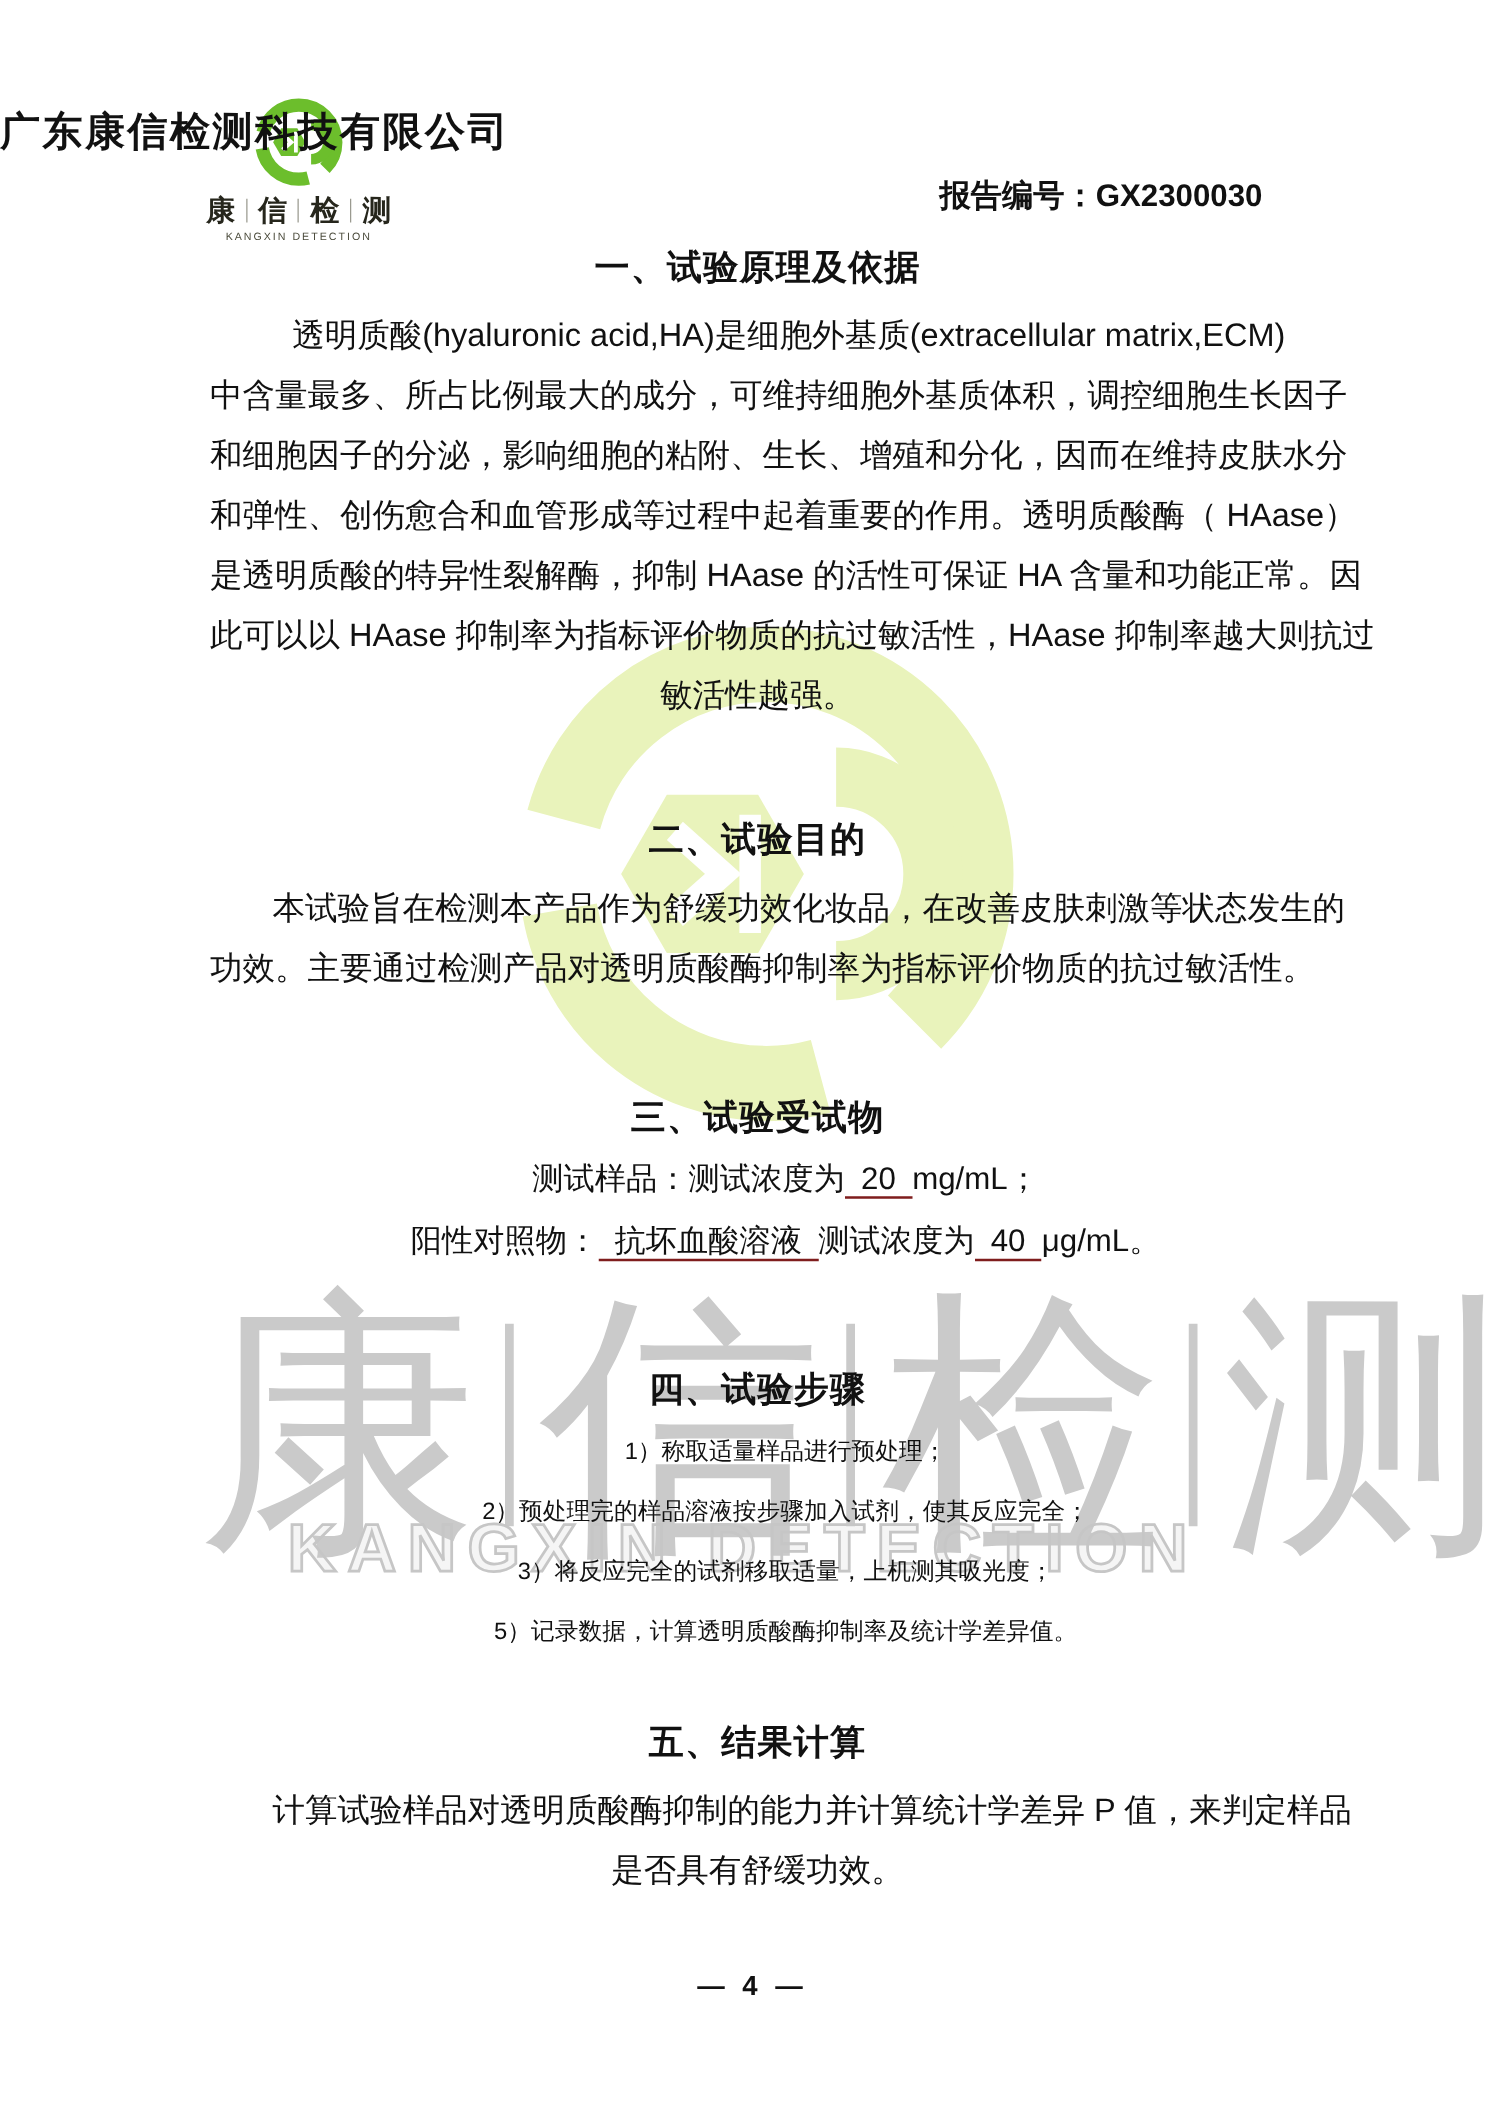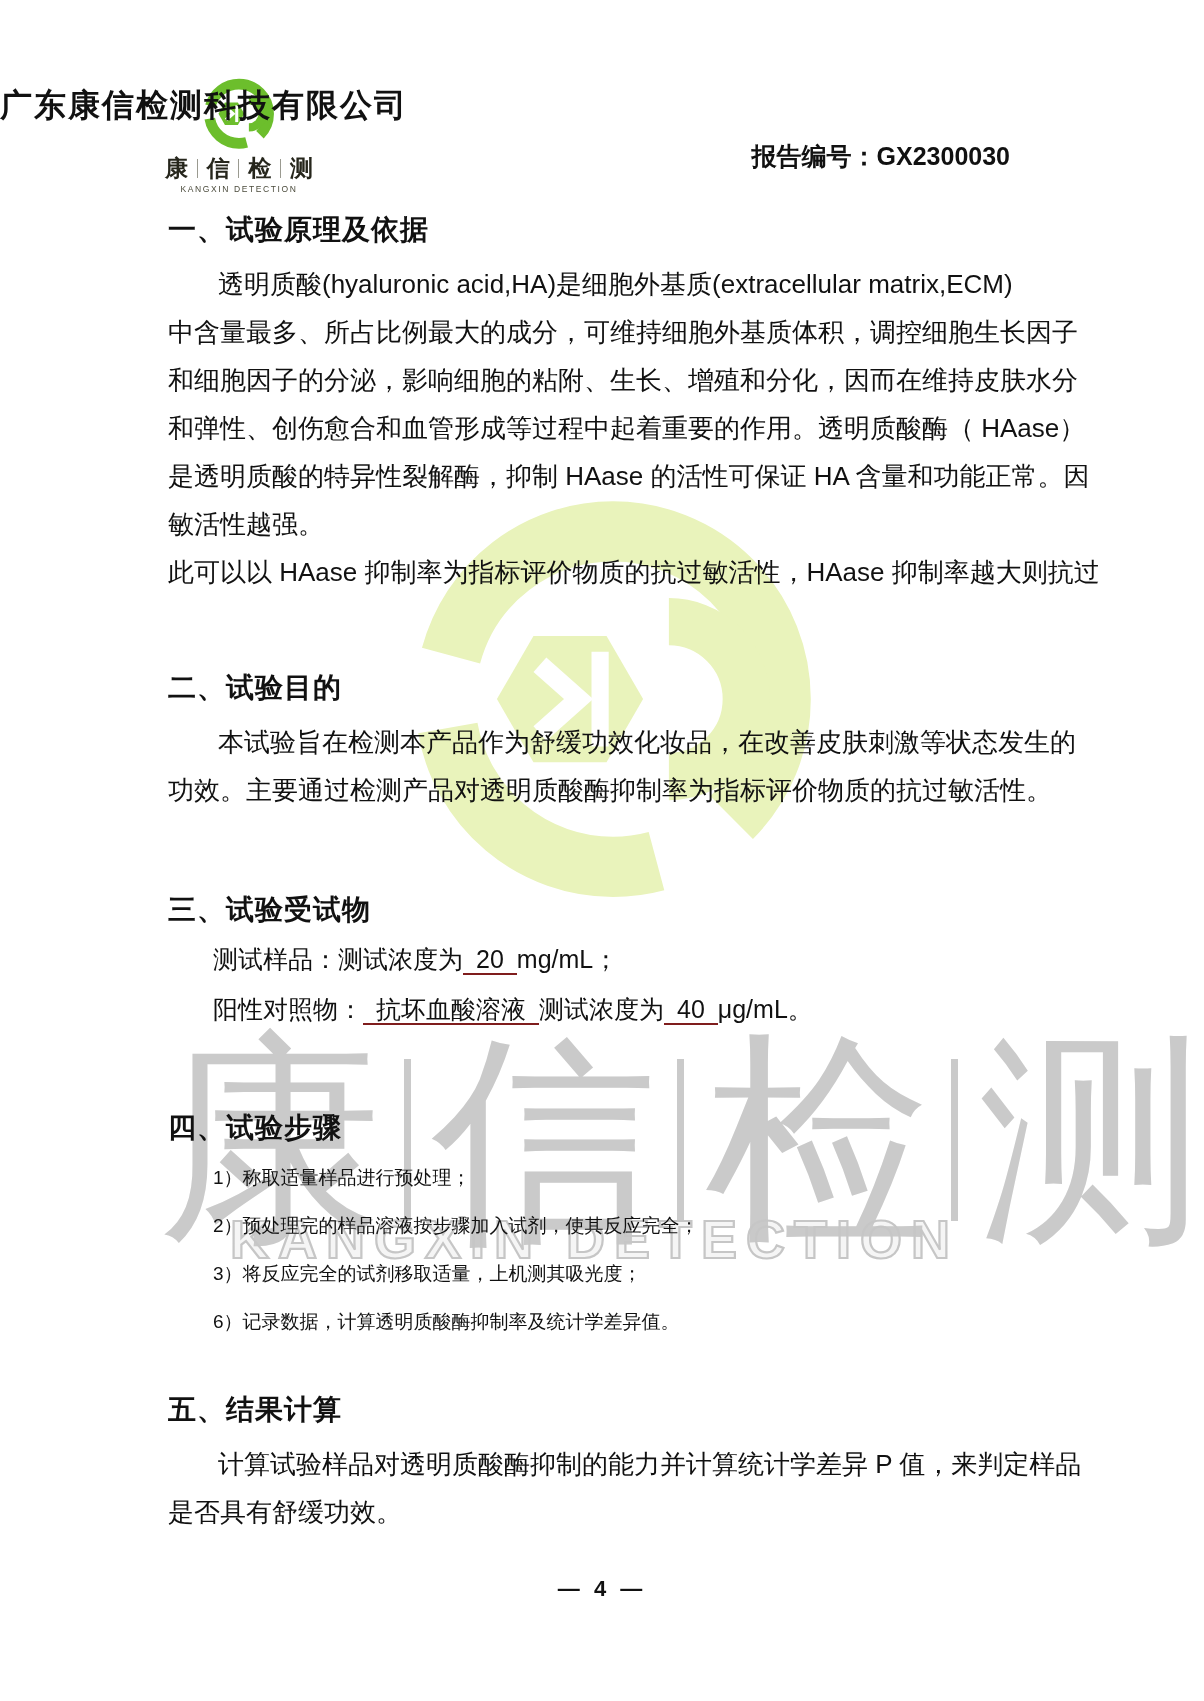--- a/index.html
+++ b/index.html
@@ -27,21 +27,21 @@
   .wm-circle{position:absolute;left:398px;top:478px;width:430px;height:468px;z-index:0;}
   .wm-row{position:absolute;left:158px;top:1025px;width:1046px;height:230px;
     display:flex;justify-content:space-between;align-items:center;z-index:0;}
   .wm-char{font-size:225px;line-height:1;color:#cacaca;font-weight:500;}
   .wm-bar{width:7px;height:162px;background:#cacaca;}
   .wm-en{position:absolute;left:230px;top:1208px;z-index:0;
     font-size:54px;font-weight:bold;letter-spacing:9px;white-space:nowrap;
     color:rgba(200,200,200,0.18);
     -webkit-text-stroke:2.2px #c6c6c6;}
   
-  .content{position:absolute;left:168px;top:16px;width:876px;z-index:1;}
+  .content{position:absolute;left:168px;top:0;width:876px;z-index:1;text-align:center;}
   .sec-h{font-size:28px;font-weight:bold;margin:0;line-height:32px;letter-spacing:1px;}
   #s1h{margin-top:198px;}
   #s2h{margin-top:76px;}
   #s3h{margin-top:80px;}
   #s4h{margin-top:78px;}
   #s5h{margin-top:48px;}
   .para{margin-top:14px;}
   .para .ln{font-size:26px;line-height:48px;white-space:nowrap;}
   .ind{padding-left:50px;}
   .samples{margin-top:8px;}
@@ -107,42 +107,42 @@
 
   <div class="content">
 
     <h2 class="sec-h" id="s1h">一、试验原理及依据</h2>
     <div class="para">
       <div class="ln ind">透明质酸(hyaluronic acid,HA)是细胞外基质(extracellular matrix,ECM)</div>
       <div class="ln">中含量最多、所占比例最大的成分，可维持细胞外基质体积，调控细胞生长因子</div>
       <div class="ln">和细胞因子的分泌，影响细胞的粘附、生长、增殖和分化，因而在维持皮肤水分</div>
       <div class="ln">和弹性、创伤愈合和血管形成等过程中起着重要的作用。透明质酸酶（ HAase）</div>
       <div class="ln">是透明质酸的特异性裂解酶，抑制 HAase 的活性可保证 HA 含量和功能正常。因</div>
+      <div class="ln">此可以以 HAase 抑制率为指标评价物质的抗过敏活性，HAase 抑制率越大则抗过</div>
       <div class="ln">敏活性越强。</div>
-      <div class="ln">此可以以 HAase 抑制率为指标评价物质的抗过敏活性，HAase 抑制率越大则抗过</div>
     </div>
 
     <h2 class="sec-h" id="s2h">二、试验目的</h2>
     <div class="para">
       <div class="ln ind">本试验旨在检测本产品作为舒缓功效化妆品，在改善皮肤刺激等状态发生的</div>
       <div class="ln">功效。主要通过检测产品对透明质酸酶抑制率为指标评价物质的抗过敏活性。</div>
     </div>
 
     <h2 class="sec-h" id="s3h">三、试验受试物</h2>
     <div class="samples">
       <div class="ln"><span>测试样品：测试浓度为</span><span class="blank">20</span><span>mg/mL；</span></div>
       <div class="ln"><span>阳性对照物：</span><span class="blank">抗坏血酸溶液</span><span>测试浓度为</span><span class="blank">40</span><span>μg/mL。</span></div>
     </div>
 
     <h2 class="sec-h" id="s4h">四、试验步骤</h2>
     <div class="steps">
       <div class="ln">1）称取适量样品进行预处理；</div>
       <div class="ln">2）预处理完的样品溶液按步骤加入试剂，使其反应完全；</div>
       <div class="ln">3）将反应完全的试剂移取适量，上机测其吸光度；</div>
-      <div class="ln">6）记录数据，计算透明质酸酶抑制率及统计学差异值。</div>
+      <div class="ln">5）记录数据，计算透明质酸酶抑制率及统计学差异值。</div>
     </div>
 
     <h2 class="sec-h" id="s5h">五、结果计算</h2>
     <div class="para">
       <div class="ln ind">计算试验样品对透明质酸酶抑制的能力并计算统计学差异 P 值，来判定样品</div>
       <div class="ln">是否具有舒缓功效。</div>
     </div>
 
   </div>
 

